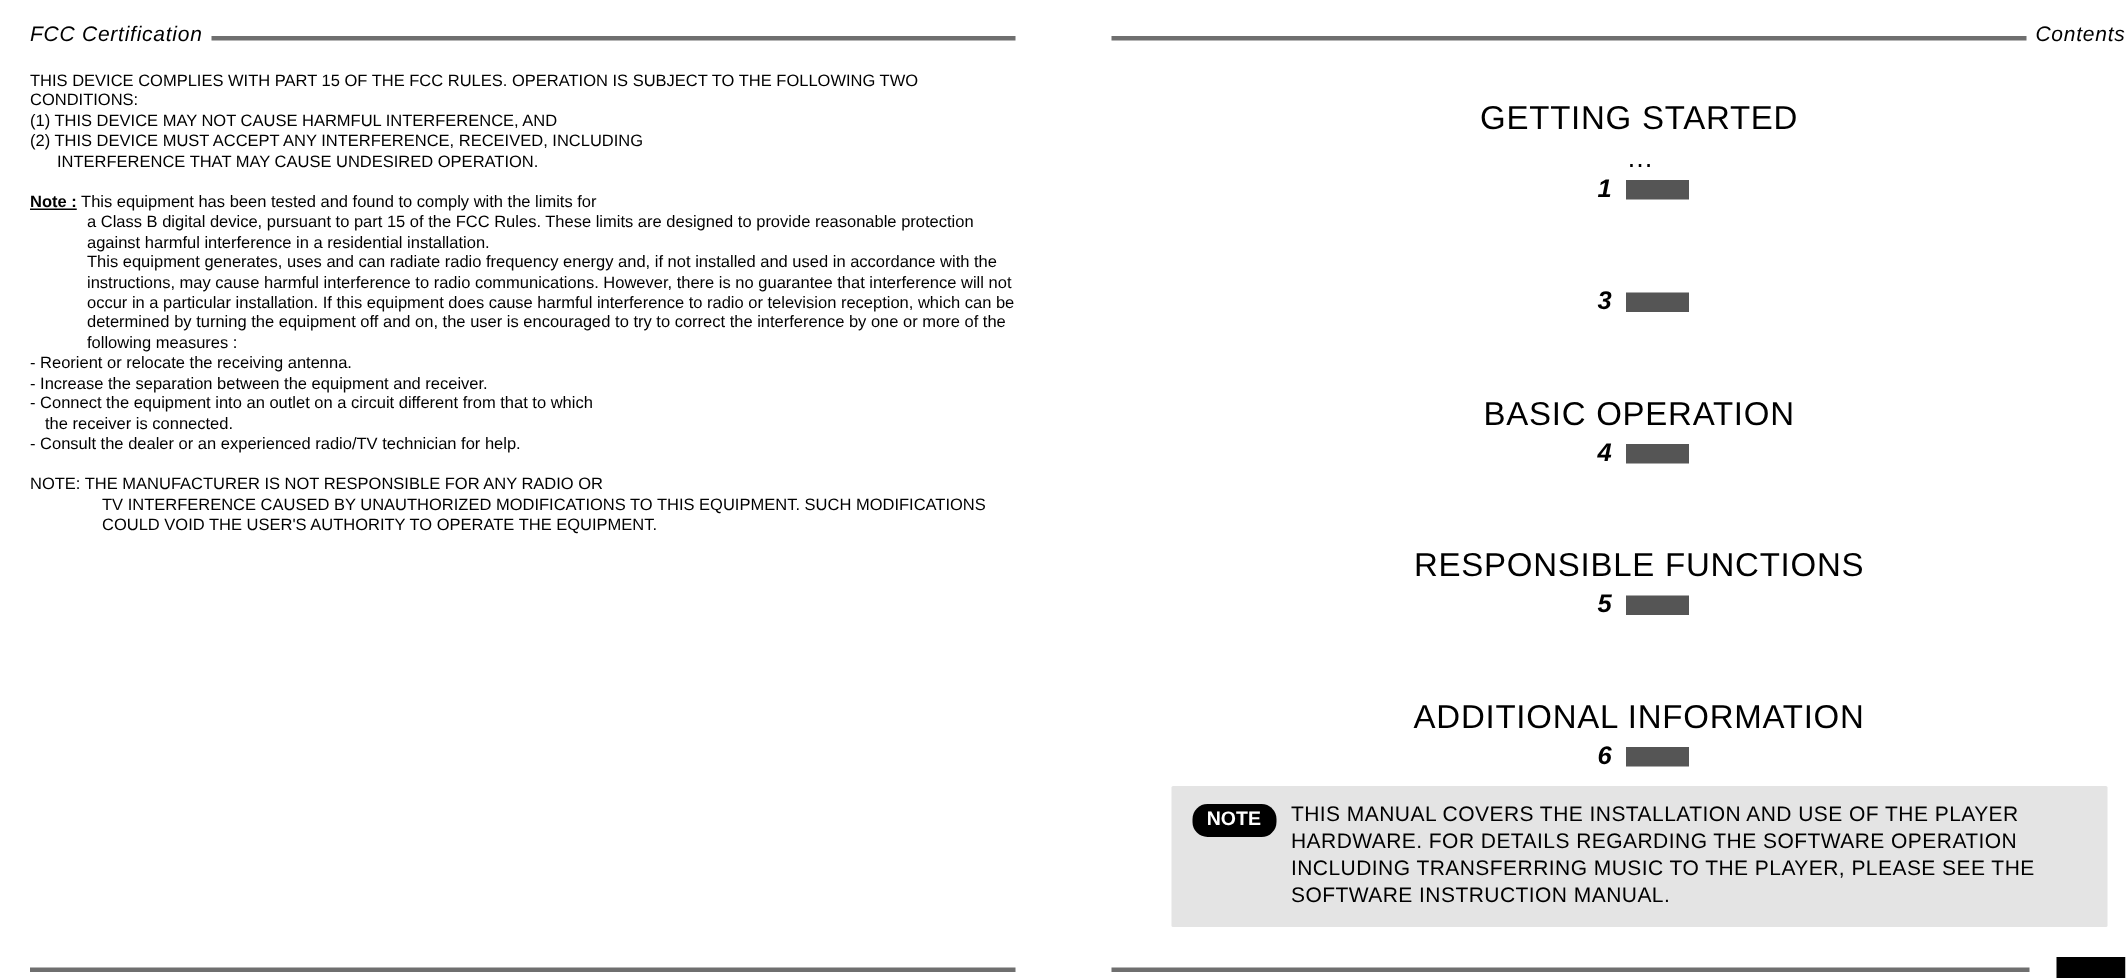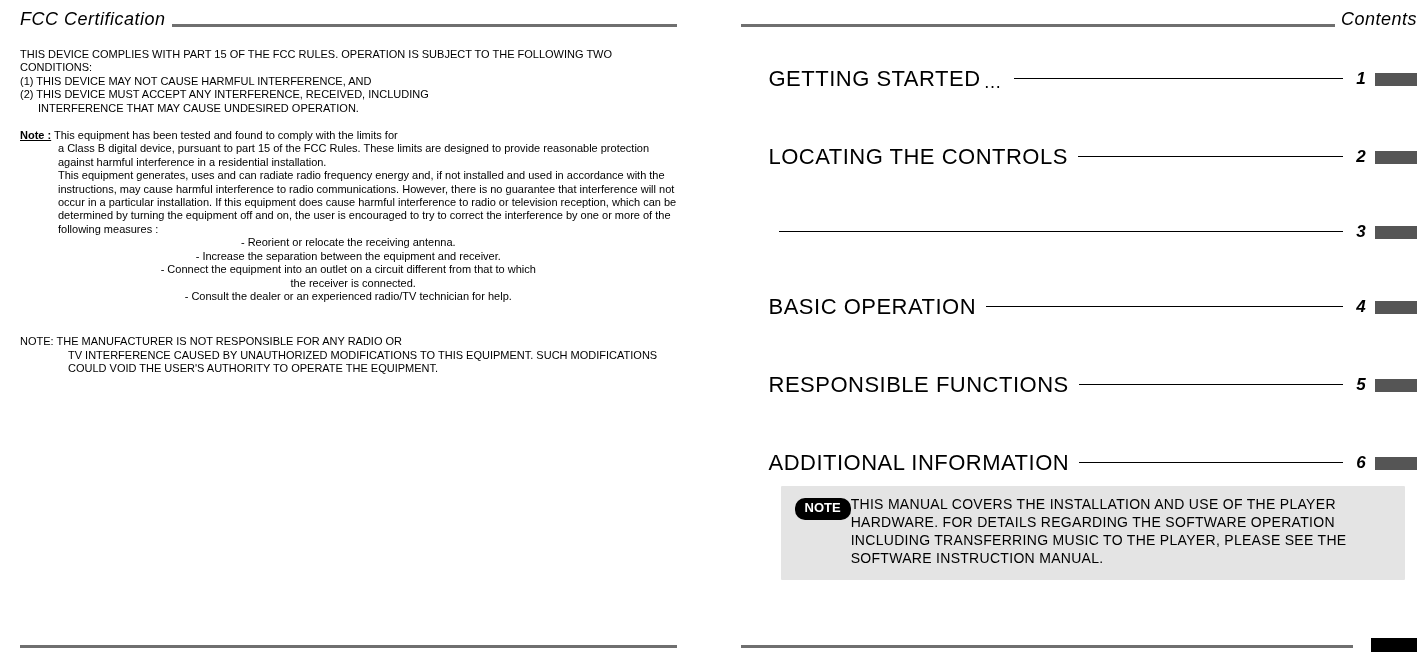--- a/index.html
+++ b/index.html
@@ -27,21 +27,21 @@
   .page.right {
     padding: 0 0 0 32px;
   }
   .page-title-row {
     display: flex;
     align-items: flex-end;
     height: 28px;
     margin-top: 2px;
   }
   .page-title {
-    font-size: 18px;
+    font-size: 14px;
     font-style: italic;
     font-weight: 500;
     letter-spacing: 0.5px;
     flex: 0 0 auto;
   }
   .title-rule {
     flex: 1;
     border-bottom: 3px solid #6f6f6f;
     margin-left: 6px;
     margin-bottom: 3px;
@@ -90,43 +90,44 @@
     padding-left: 38px;
     display: block;
   }
   .sub-indent {
     padding-left: 18px;
     display: block;
   }
   .dash-list {
     margin-top: 0;
   }
-  .dash-list p { margin:0;text-align:center; }
+  .dash-list p { margin:0; }
   .final-note {
-    margin-top: 32px;
+    margin-top: 14px;
   }
   .final-note .lbl {
     display: inline;
   }
   .final-note-body {
     padding-left: 48px;
     display: block;
   }
 
   
   .toc {
     margin-top: 36px;
     padding-left: 28px;
     padding-right: 0;
   }
   .toc-row {
     display: flex;
     align-items: center;
     margin-bottom: 52px;
     position: relative;
+    flex-direction: column;
   }
   .toc-row:last-of-type {
     margin-bottom: 14px;
   }
   .toc-title {
     font-size: 22px;
     font-weight: 400;
     letter-spacing: 0.5px;
     white-space: nowrap;
   }
@@ -171,21 +172,21 @@
   .note-pill {
     background: #000;
     color: #fff;
     font-size: 13px;
     font-weight: bold;
     padding: 2px 10px;
     border-radius: 10px;
     height: 18px;
     line-height: 16px;
     flex: 0 0 auto;
-    margin-right: 0;
+    margin-right: 10px;
     margin-top: 2px;
   }
   .note-text {
     font-size: 14px;
     line-height: 1.28;
     letter-spacing: 0.3px;
   }
   .corner-tab {
     position: absolute;
     right: 0;
@@ -248,28 +249,20 @@
       <div class="toc-row">
         <span class="toc-title">GETTING STARTED</span>
         <span class="toc-dots">…</span>
         <div class="toc-line"></div>
         <div class="toc-right">
           <span class="toc-num">1</span>
           <div class="toc-tab"></div>
         </div>
       </div>
 
-      <div class="toc-row">
-        <span class="toc-title">LOCATING THE CONTROLS</span>
-        <div class="toc-line"></div>
-        <div class="toc-right">
-          <span class="toc-num">2</span>
-          <div class="toc-tab"></div>
-        </div>
-      </div>
 
       <div class="toc-row">
         <div class="toc-line"></div>
         <div class="toc-right">
           <span class="toc-num">3</span>
           <div class="toc-tab"></div>
         </div>
       </div>
 
       <div class="toc-row">

